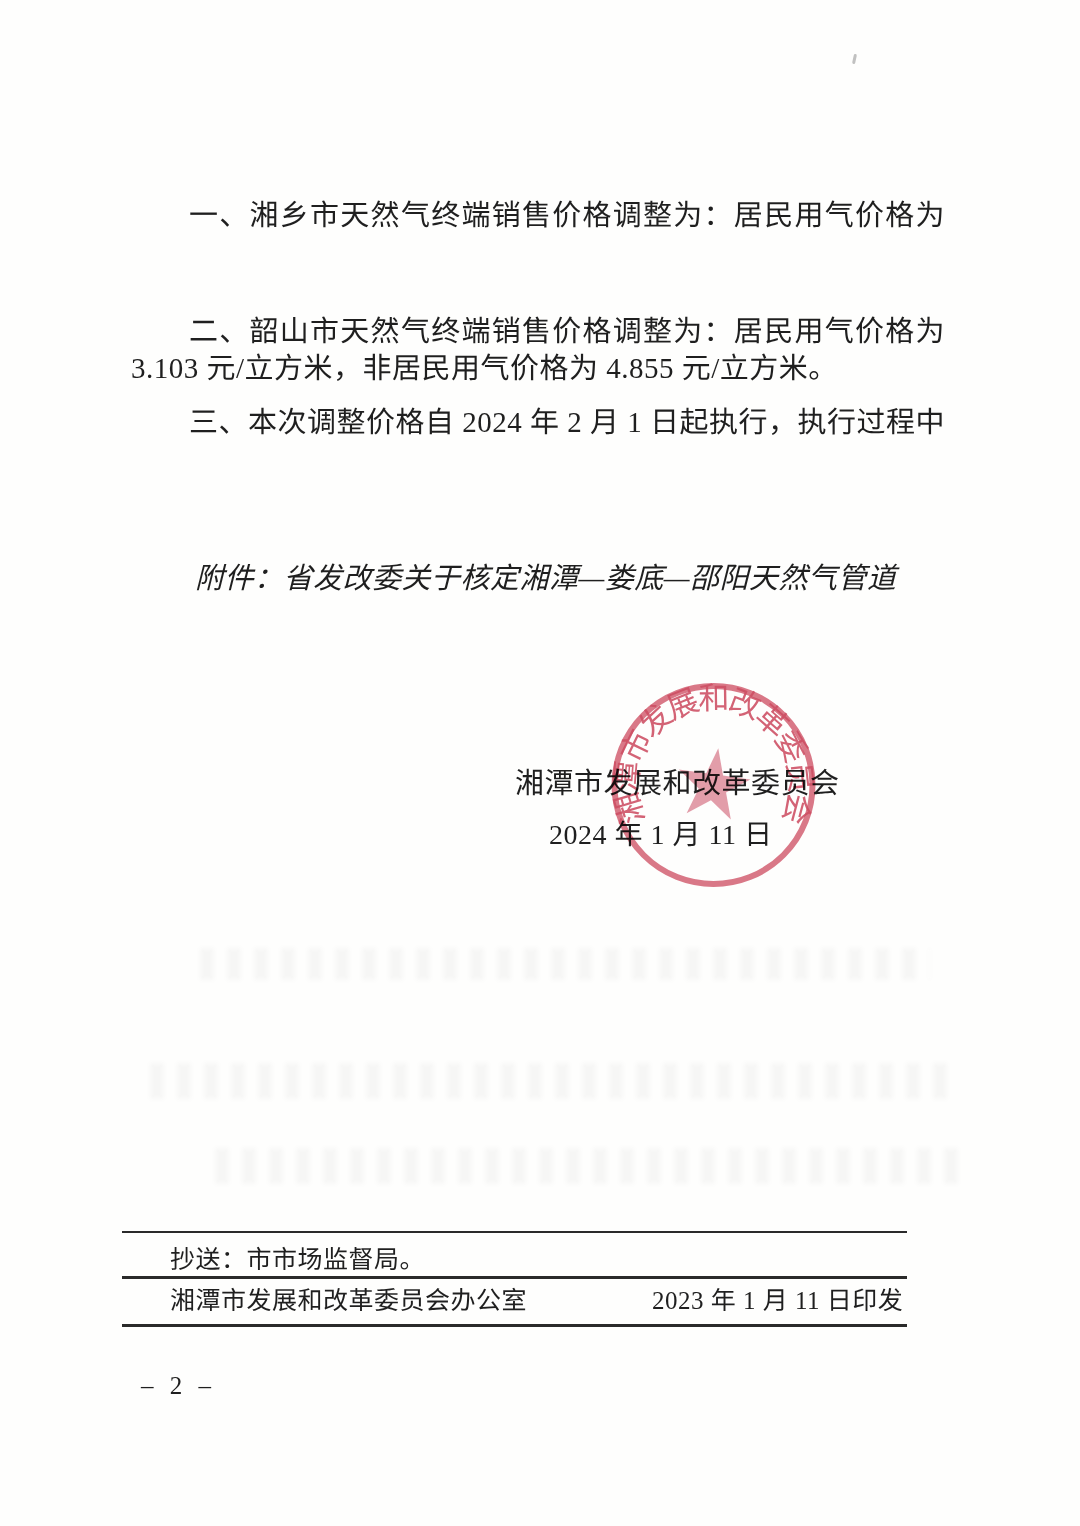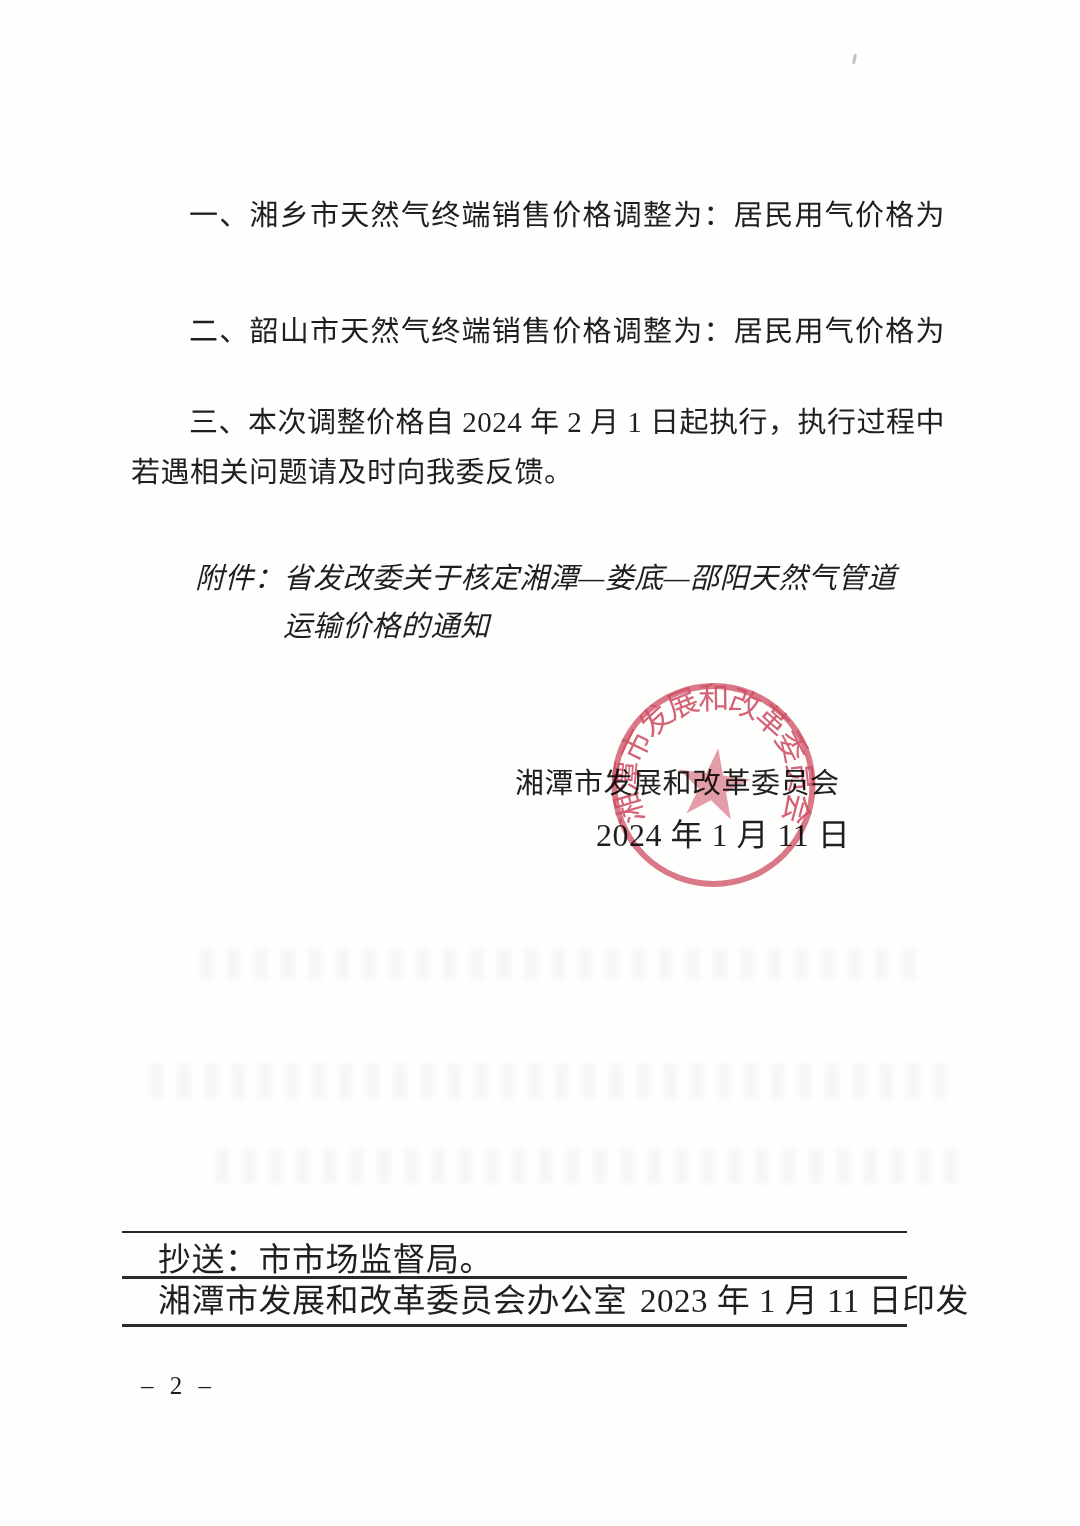--- a/index.html
+++ b/index.html
@@ -13,27 +13,27 @@
     font-size:29px;white-space:nowrap;letter-spacing:0.5px;
   }
   .bline.ind{padding-left:58px;width:756px;}
   .bline.just{text-align:justify;text-align-last:justify;}
   .l1{top:193px}.l2{top:243px}.l3{top:309px}.l4{top:346px}.l5{top:400px}.l6{top:450px}
   
   .attach{position:absolute;height:44px;line-height:44px;font-size:29px;white-space:nowrap;letter-spacing:0.5px;font-style:italic;}
   .a1{left:195px;top:556px}.a2{left:283px;top:604px}
   
   .sig{position:absolute;left:515px;top:761px;height:44px;line-height:44px;font-size:29px;white-space:nowrap;letter-spacing:0.5px;}
-  .sigdate{position:absolute;left:596px;top:813px;height:44px;line-height:44px;font-size:32px;white-space:nowrap;letter-spacing:0.5px;text-align:center;}
+  .sigdate{position:absolute;left:549px;top:813px;height:44px;line-height:44px;font-size:28px;white-space:nowrap;letter-spacing:0.5px;text-align:center;}
   
   .seal{position:absolute;left:601px;top:679px;mix-blend-mode:multiply;}
   
   .frule{position:absolute;left:122px;width:785px;background:#2a2a2a;}
   .r1{top:1231px;height:2px}.r2{top:1276px;height:3px}.r3{top:1324px;height:3px}
-  .fline{position:absolute;height:36px;line-height:36px;font-size:33px;white-space:nowrap;letter-spacing:0.5px;}
+  .fline{position:absolute;height:36px;line-height:36px;font-size:25px;white-space:nowrap;letter-spacing:0.5px;margin-left:12px;}
   .cc{left:158px;top:1242px}
   .office{left:158px;top:1283px}
   .printdate{left:640px;top:1283px}
   .pagenum{position:absolute;left:141px;top:1368px;height:36px;line-height:36px;font-size:25px;letter-spacing:5px;white-space:nowrap;}
   
   .ghost{position:absolute;filter:blur(2px);opacity:0.5;
     background:repeating-linear-gradient(90deg,rgba(110,110,110,0.10) 0 14px,rgba(0,0,0,0) 14px 27px);}
   .g1{left:200px;top:948px;width:730px;height:32px}
   .g2{left:150px;top:1063px;width:800px;height:36px}
   .g3{left:215px;top:1148px;width:745px;height:36px}
@@ -42,25 +42,24 @@
 </style>
 </head>
 <body>
 
 <div class="page">
 
   <span class="speck"></span>
 
   <div class="bline l1 ind just">一、湘乡市天然气终端销售价格调整为：居民用气价格为</div>
   <div class="bline l3 ind just">二、韶山市天然气终端销售价格调整为：居民用气价格为</div>
+  <div class="bline l4">3.103 元/立方米，非居民用气价格为 4.855 元/立方米。</div>
   <div class="bline l5 ind just">三、本次调整价格自 2024 年 2 月 1 日起执行，执行过程中</div>
-  <div class="bline l6">若遇相关问题请及时向我委反馈。</div>
 
   <div class="attach a1">附件：省发改委关于核定湘潭—娄底—邵阳天然气管道</div>
-  <div class="attach a2">运输价格的通知</div>
 
   <div class="sig">湘潭市发展和改革委员会</div>
   <div class="sigdate">2024 年 1 月 11 日</div>
 
   <svg class="seal" width="220" height="214" viewBox="0 0 220 214">
     <circle cx="112.5" cy="106" r="99" fill="none" stroke="#d25a6e" stroke-width="6" opacity="0.82"></circle>
     <defs>
       <path id="sealArc" d="M 46.7 144 A 76 76 0 1 1 178.3 144" fill="none"></path>
     </defs>
     <text font-size="31" fill="#ce4e64" opacity="0.88" letter-spacing="-3">

